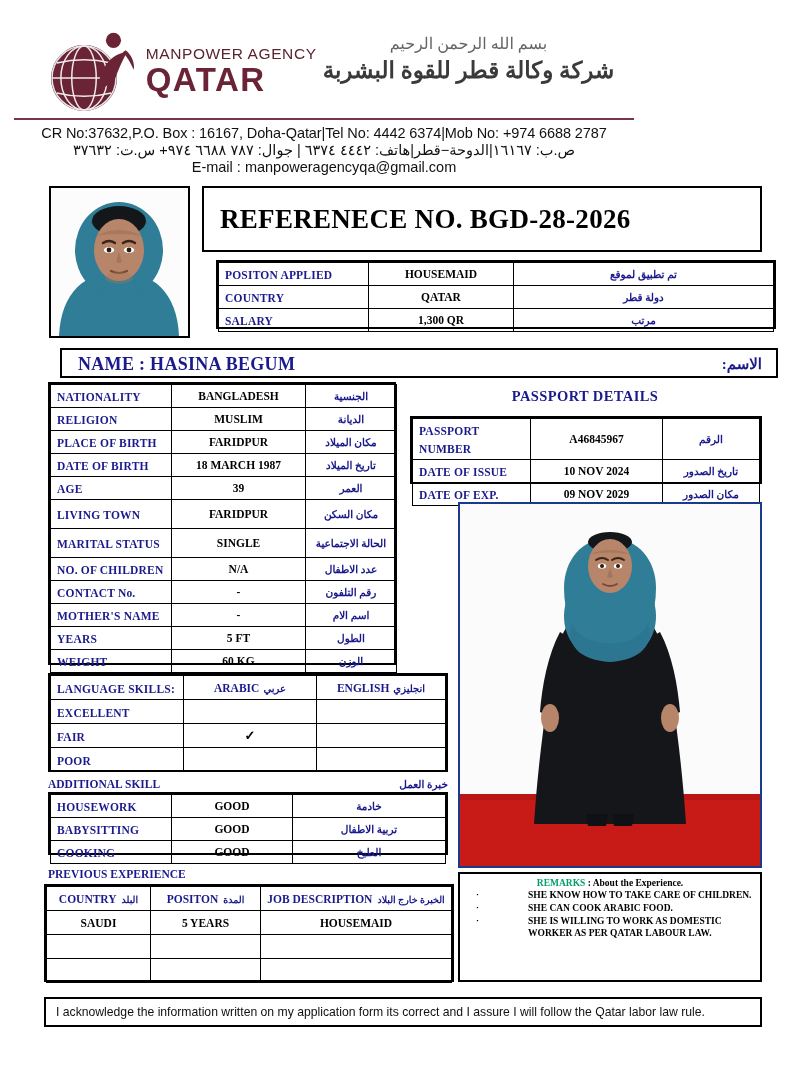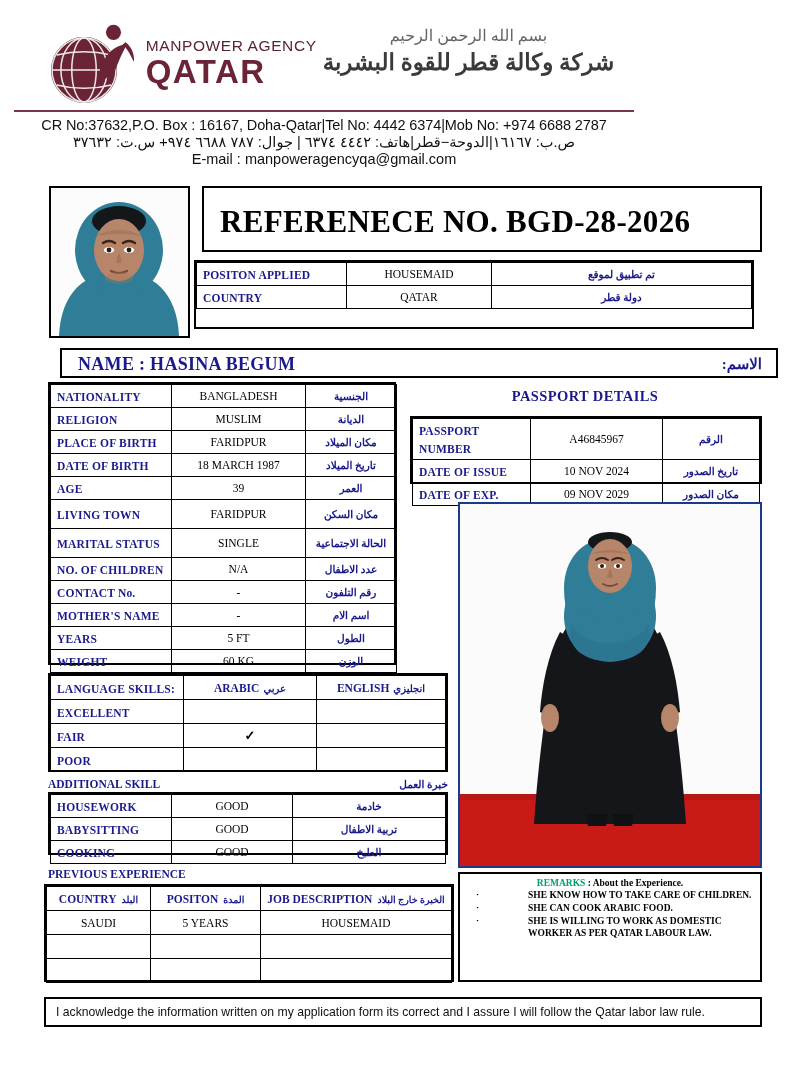--- a/index.html
+++ b/index.html
@@ -18,21 +18,21 @@
   .page {
     position: relative;
     width: 810px;
     height: 1080px;
     background: #fff;
   }
 
   
   .header {
     position: absolute;
-    left: 0; top: 22px;
+    left: 0; top: 30px;
     width: 648px;
   }
   .logo-row {
     display: flex;
     align-items: flex-start;
     justify-content: center;
     gap: 6px;
     height: 86px;
     padding-left: 10px;
   }
@@ -142,21 +142,21 @@
     vertical-align: middle;
   }
   .lbl {
     color: #1a1a8c;
     font-weight: bold;
     font-size: 11.5px;
     letter-spacing: 0.2px;
   }
   .val {
     color: #000;
-    font-weight: normal;
+    font-weight: bold;
     font-size: 11.5px;
     text-align: center;
   }
   .ar {
     color: #1a1a8c;
     font-weight: bold;
     font-size: 10.5px;
     text-align: center;
     direction: rtl;
   }
@@ -186,29 +186,29 @@
 
   
   .refbox {
     position: absolute;
     left: 202px; top: 186px;
     width: 560px; height: 66px;
   }
   .refbox .inner {
     font-family: "Liberation Serif", serif;
     font-weight: bold;
-    font-size: 31px;
+    font-size: 27px;
     letter-spacing: 0.3px;
     padding: 16px 0 0 16px;
   }
 
   
   .postable {
     position: absolute;
-    left: 194px; top: 260px;
+    left: 216px; top: 260px;
     width: 560px; height: 69px;
   }
   .postable td { height: 22px; }
 
   
   .namebar {
     position: absolute;
     left: 44px; top: 348px;
     width: 718px; height: 30px; margin-left: 16px;
   }
@@ -481,20 +481,25 @@
           <tr>
             <td class="c1" style="width: 150px;"><span class="lbl">POSITON APPLIED</span></td>
             <td class="c2 val" style="width: 145px;"><span>HOUSEMAID</span></td>
             <td class="ar"><span>تم تطبيق لموقع</span></td>
           </tr>
           <tr>
             <td class="c1" style="width: 150px;"><span class="lbl">COUNTRY</span></td>
             <td class="c2 val" style="width: 145px;"><span>QATAR</span></td>
             <td class="ar"><span>دولة قطر</span></td>
           </tr>
+          <tr>
+            <td class="c1" style="width: 150px;"><span class="lbl">SALARY</span></td>
+            <td class="c2 val" style="width: 145px;"><span>1,300 QR</span></td>
+            <td class="ar"><span>مرتب</span></td>
+          </tr>
         </tbody>
     </table>
   </div>
 
   <div class="namebar box">
     <span class="nm">NAME : HASINA BEGUM</span>
     <span class="nmar">الاسم:</span>
   </div>
 
   <div class="details box">

